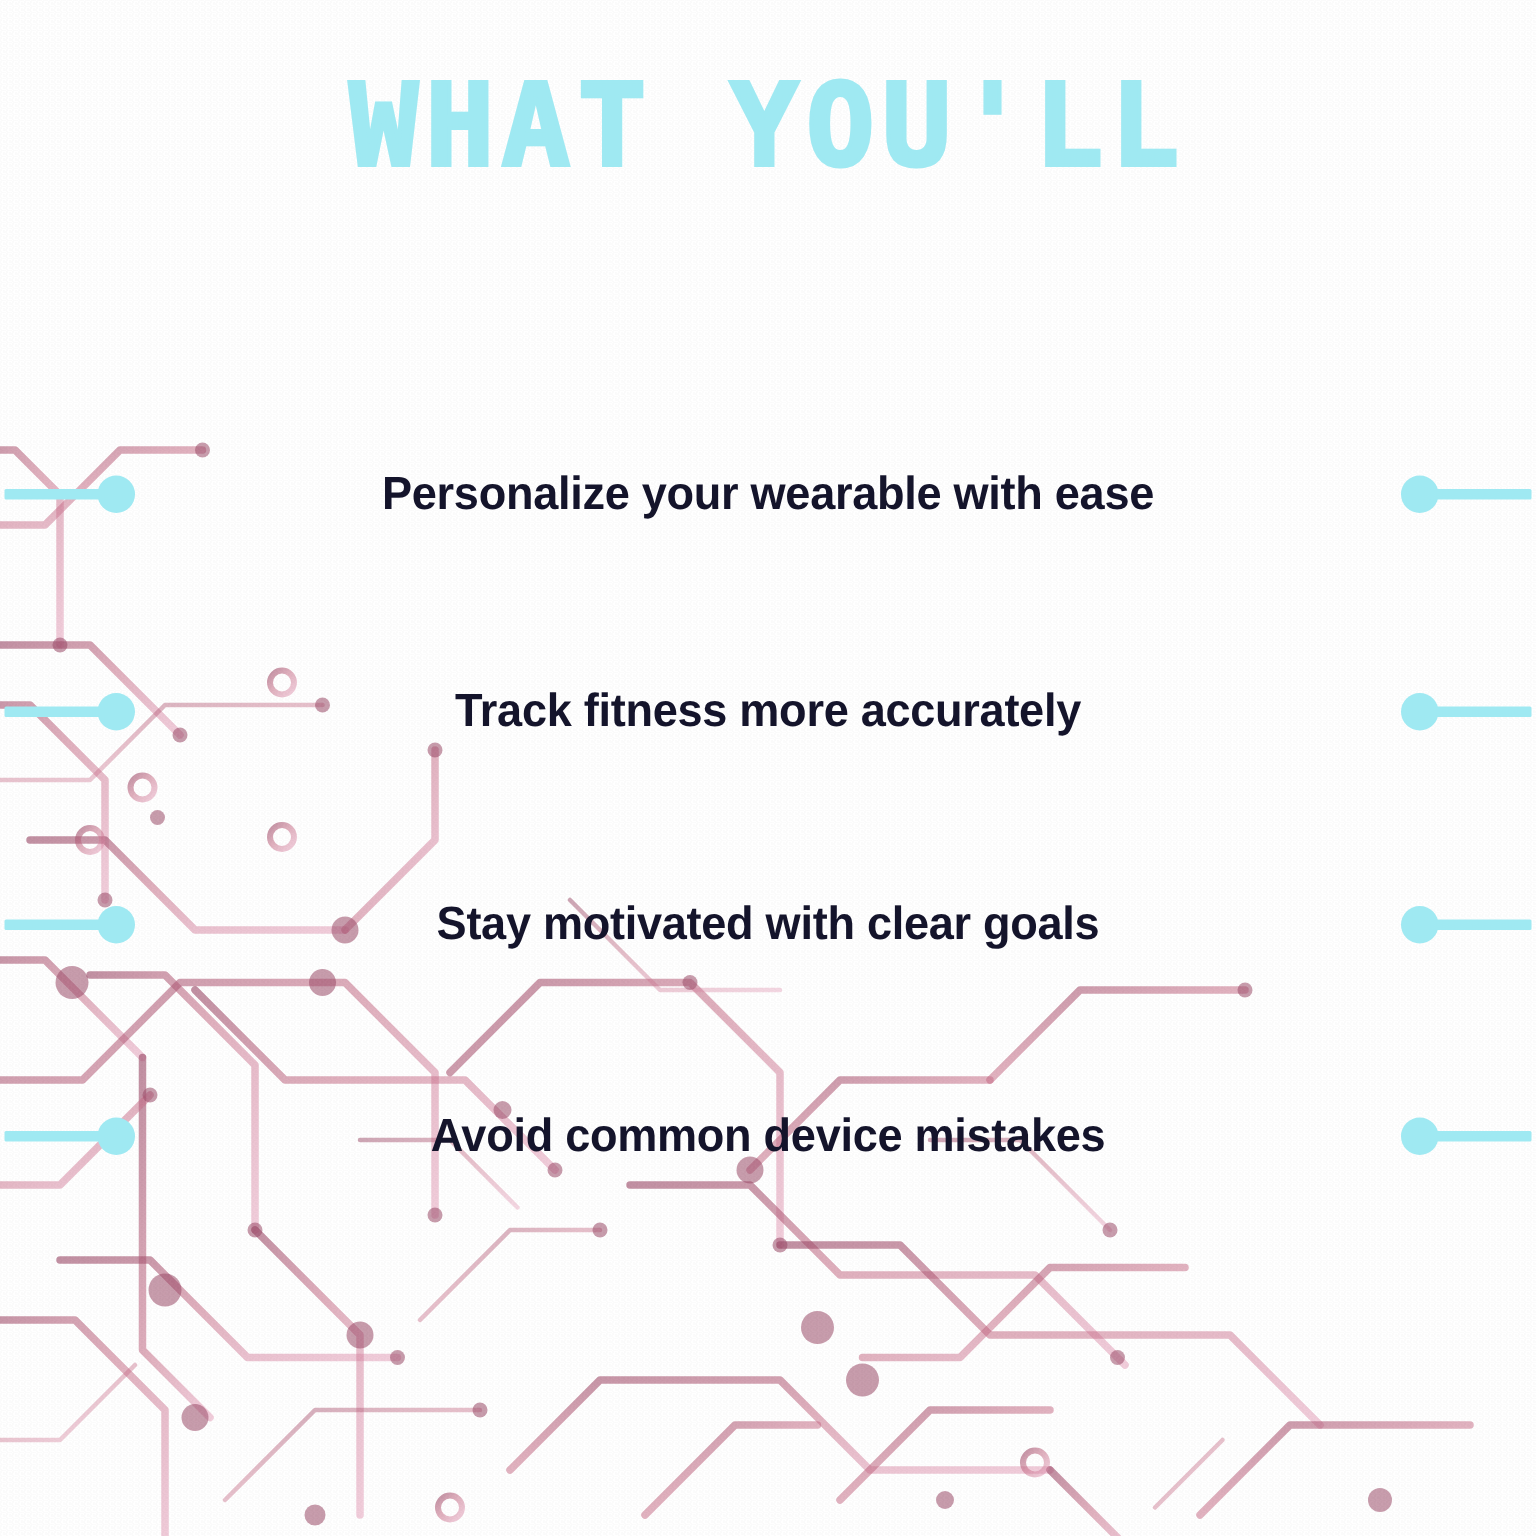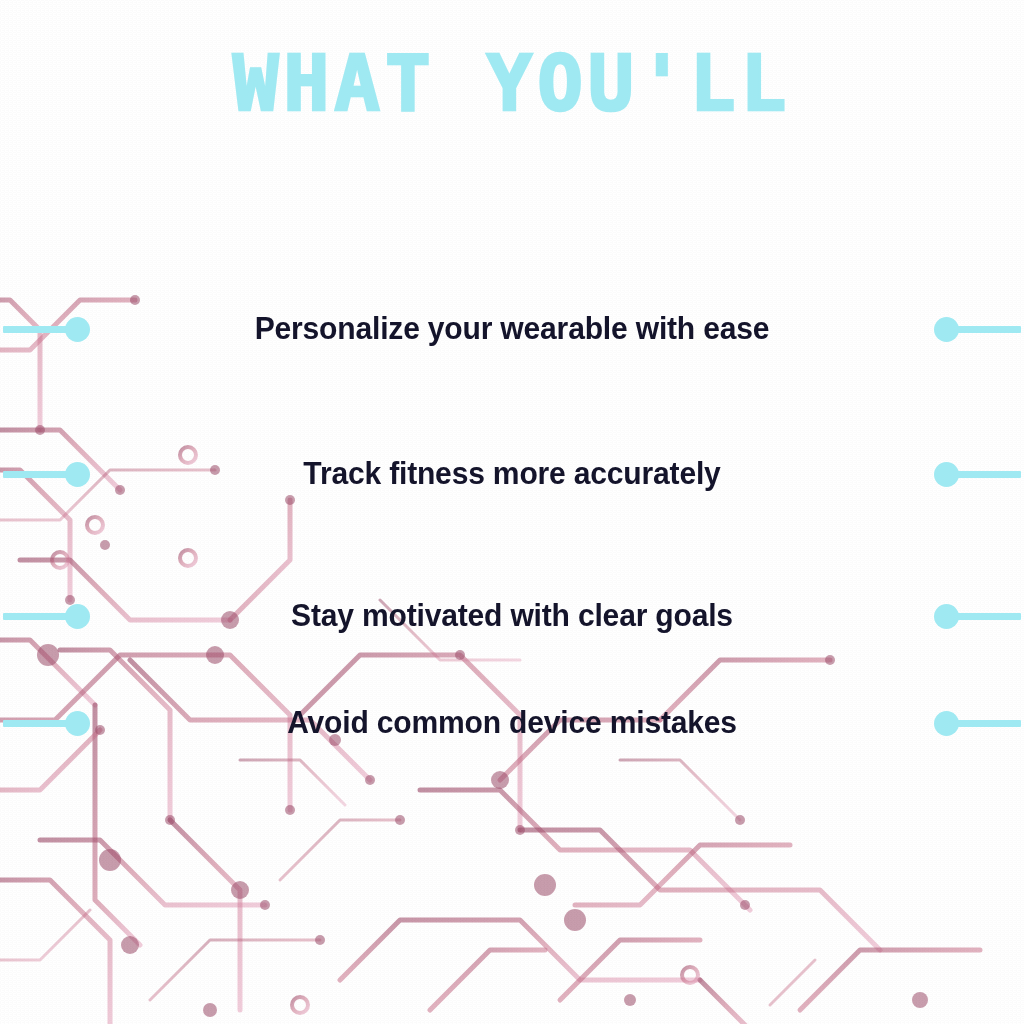--- a/index.html
+++ b/index.html
@@ -269,21 +269,21 @@
         <span class="conn-line"></span>
         <span class="conn-dot"></span>
       </span>
       <span class="row-text">Track fitness more accurately</span>
       <span class="connector right">
         <span class="conn-dot"></span>
         <span class="conn-line"></span>
       </span>
     </div>
 
-    <div class="row" style="top:668px">
+    <div class="row" style="top:702px">
       <span class="connector left">
         <span class="conn-line"></span>
         <span class="conn-dot"></span>
       </span>
       <span class="row-text">Avoid common device mistakes</span>
       <span class="connector right">
         <span class="conn-dot"></span>
         <span class="conn-line"></span>
       </span>
     </div>

